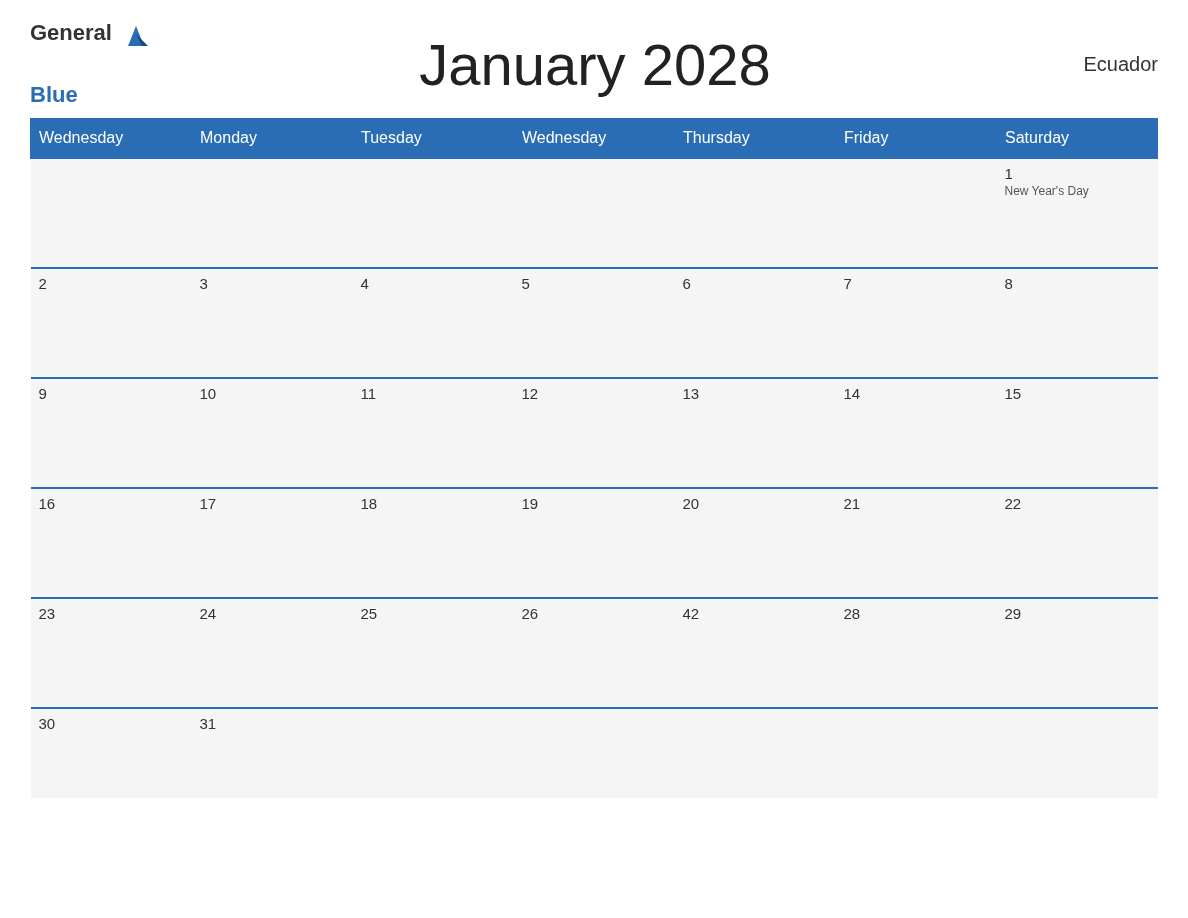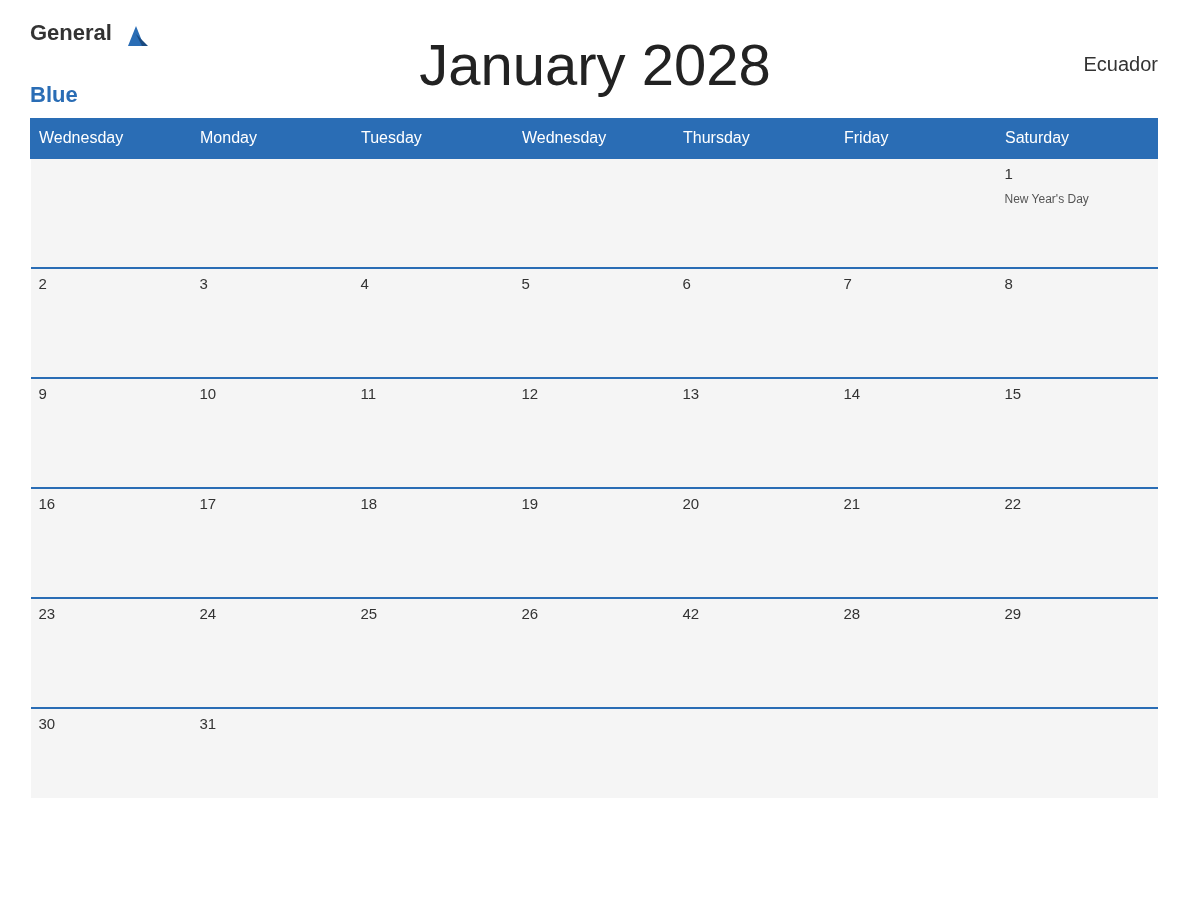--- a/index.html
+++ b/index.html
@@ -107,21 +107,21 @@
     .day-number {
       font-size: 15px;
       color: #333;
       display: block;
     }
 
     .holiday-name {
       font-size: 12px;
       color: #555;
       display: block;
-      margin-top: 10px;
+      margin-top: 2px;
     }
 
     .empty-cell {
       background-color: #f5f5f5;
     }
   </style>
 </head>
 <body>
 
 <div class="header">

